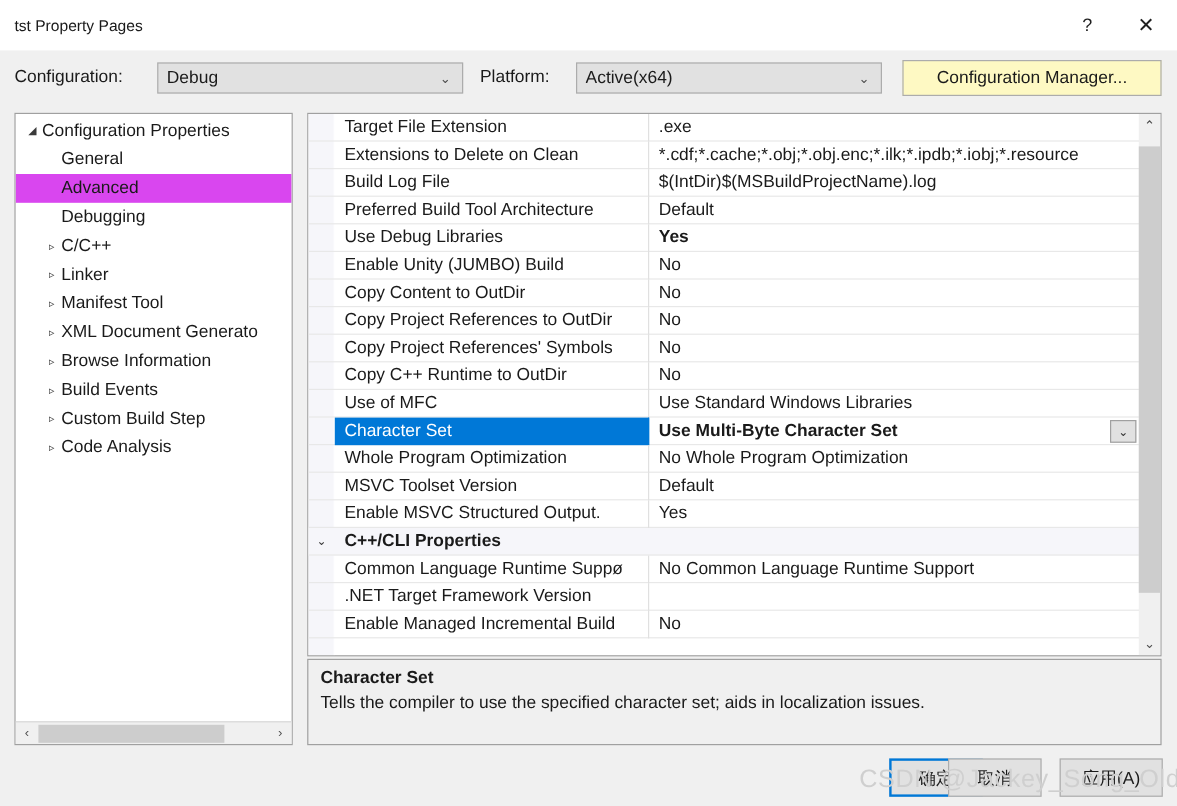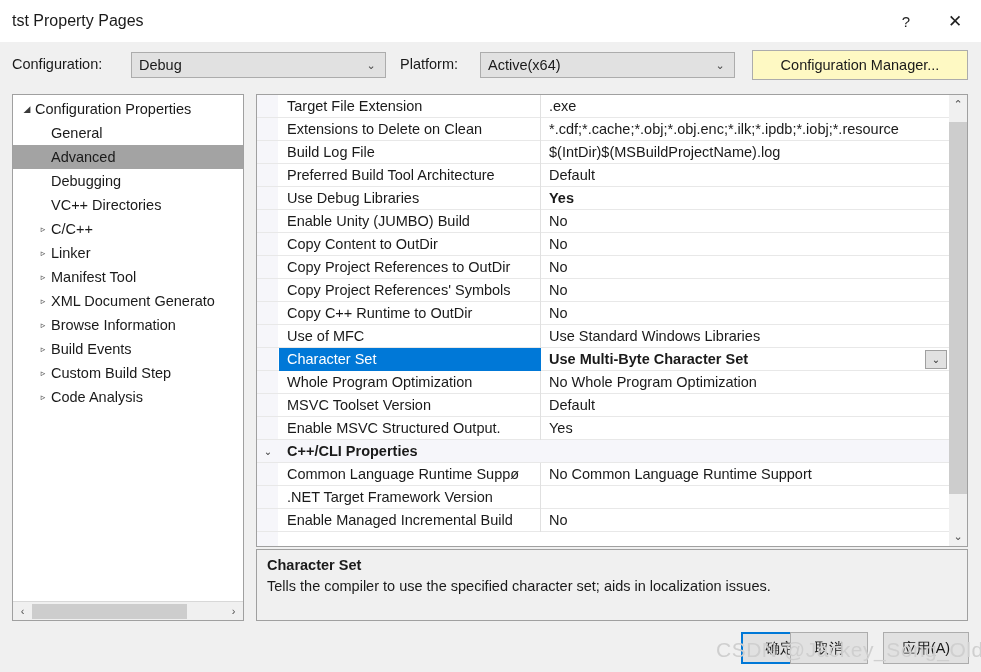--- a/index.html
+++ b/index.html
@@ -17,21 +17,21 @@
   }
 
   
   .titlebar {
     position: absolute; left: 0; top: 0; width: 981px; height: 42px;
     background: #ffffff;
     display: flex; align-items: center;
   }
   .titlebar-text {
     margin-left: 12px;
-    font-size: 16px;
+    font-size: 13px;
     color: #1a1a1a;
     white-space: nowrap;
   }
   .titlebar-spacer { flex: 1; }
   .cap-btn {
     width: 46px; height: 42px;
     display: flex; align-items: center; justify-content: center;
     font-size: 15px; color: #1f1f1f; background: transparent;
     border: none; cursor: default;
   }
@@ -75,21 +75,21 @@
     background: #ffffff;
     border: 1px solid #a0a0a0;
     overflow: hidden;
   }
   .tree { padding-top: 2px; }
   .tree-item {
     height: 24px; display: flex; align-items: center;
     font-size: 14.5px; color: #1a1a1a; white-space: nowrap;
     padding-right: 2px;
   }
-  .tree-item.selected { background: #a3a3a3; text-align: center; }
+  .tree-item.selected { background: #d946ef; text-align: center; }
   .tw {
     width: 16px; min-width: 16px; text-align: center;
     font-size: 9px; color: #3a3a3a; line-height: 1;
   }
   .tree-label { overflow: hidden; text-overflow: clip; }
 
   
   .hscroll {
     position: absolute; left: 0; bottom: 0; width: 230px; height: 19px;
     background: #f0f0f0; border-top: 1px solid #d8d8d8;
@@ -247,24 +247,20 @@
       </div>
       <div class="tree-item selected" style="padding-left: 22px;">
         <span class="tw"></span>
         <span class="tree-label">Advanced</span>
       </div>
       <div class="tree-item" style="padding-left: 22px;">
         <span class="tw"></span>
         <span class="tree-label">Debugging</span>
       </div>
       <div class="tree-item" style="padding-left: 22px;">
-        <span class="tw"></span>
-        <span class="tree-label">VC++ Directories</span>
-      </div>
-      <div class="tree-item" style="padding-left: 22px;">
         <span class="tw">▹</span>
         <span class="tree-label">C/C++</span>
       </div>
       <div class="tree-item" style="padding-left: 22px;">
         <span class="tw">▹</span>
         <span class="tree-label">Linker</span>
       </div>
       <div class="tree-item" style="padding-left: 22px;">
         <span class="tw">▹</span>
         <span class="tree-label">Manifest Tool</span>

